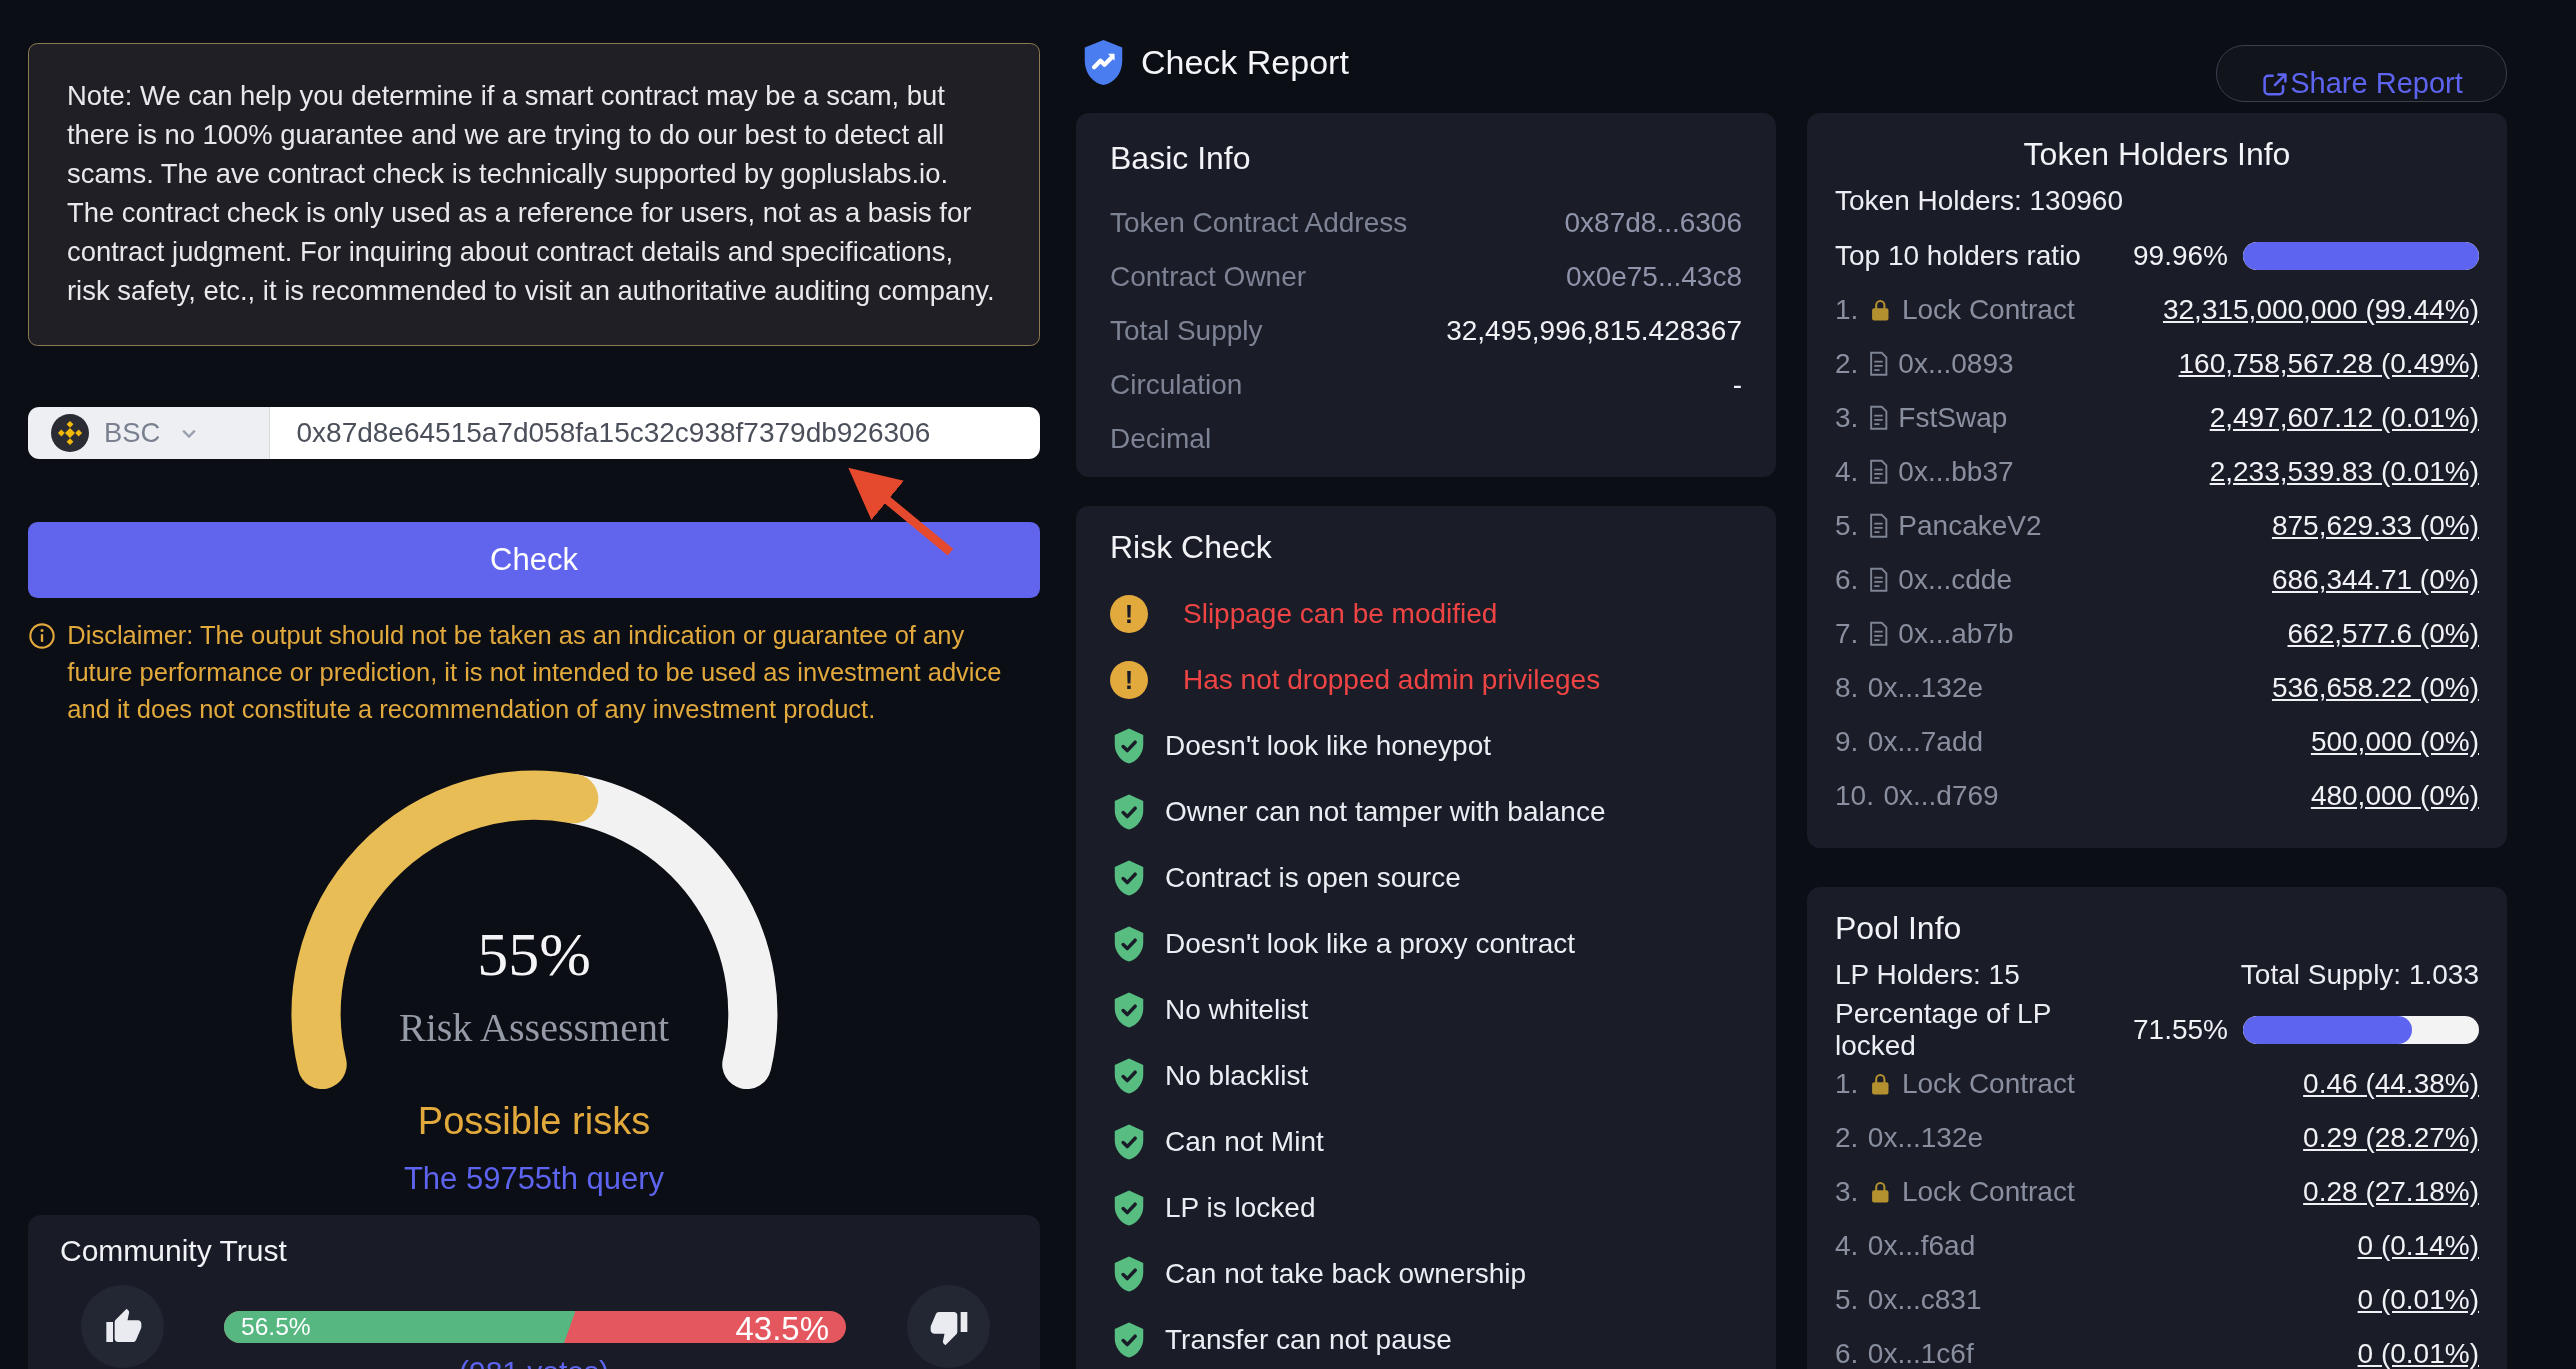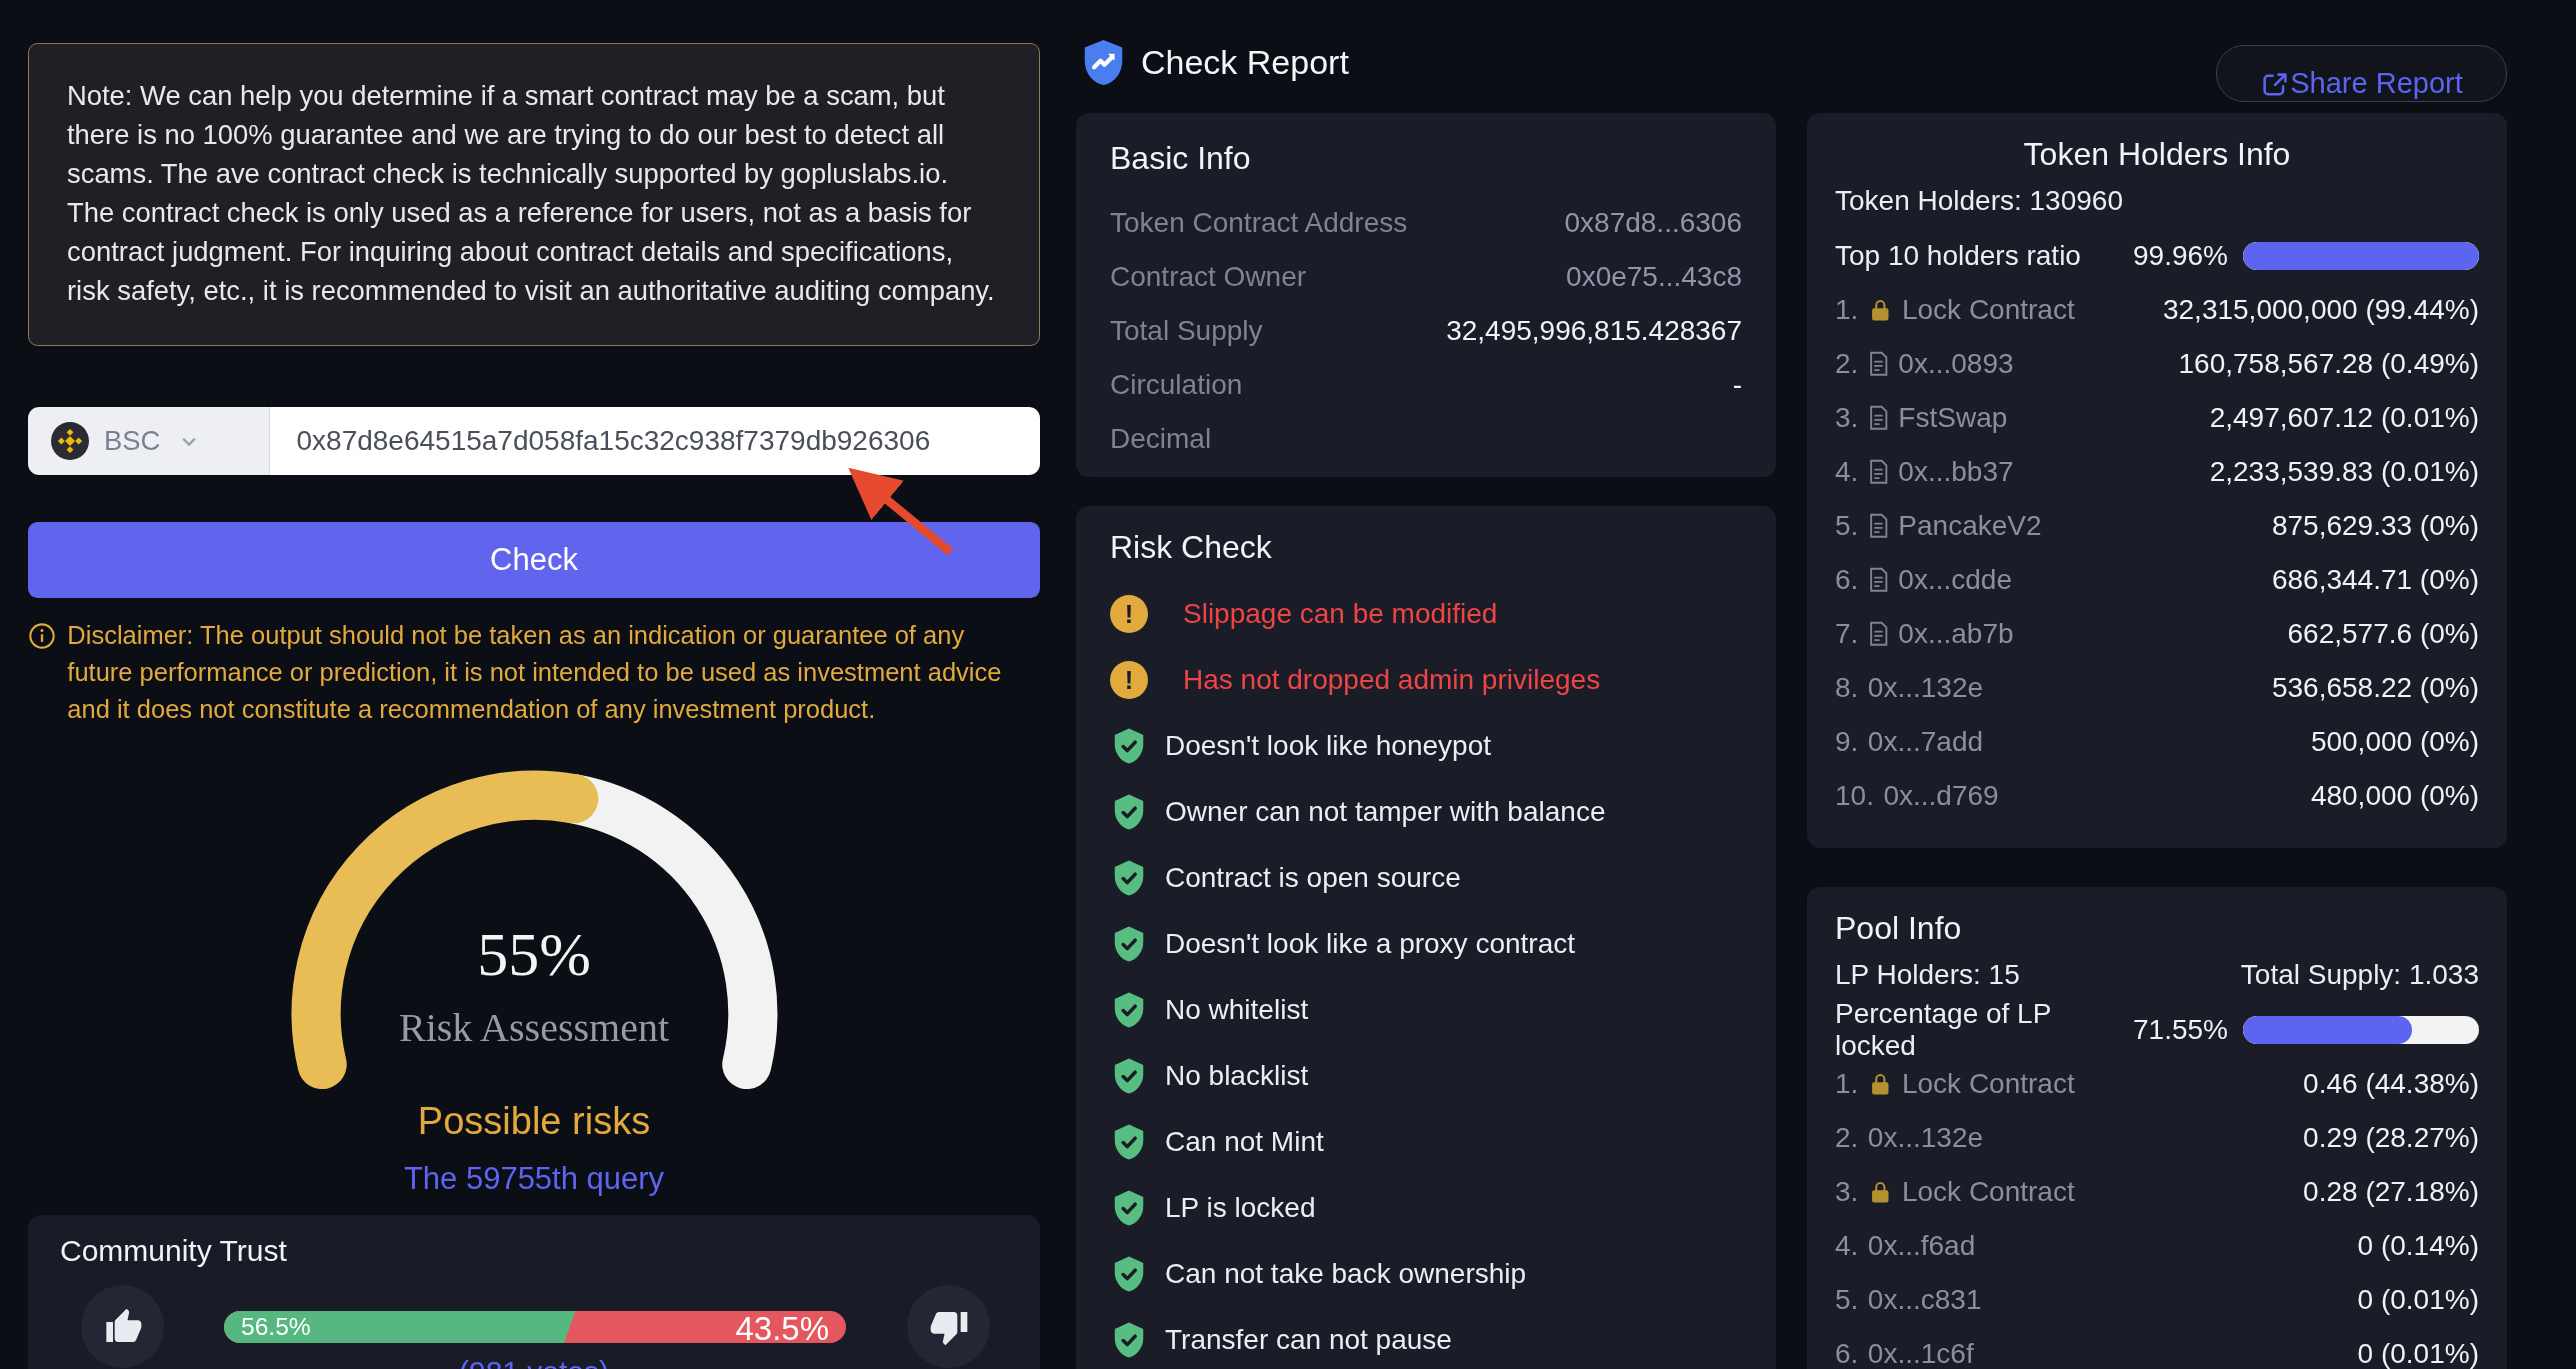--- a/index.html
+++ b/index.html
@@ -4,21 +4,21 @@
 <style>
   html,body{margin:0;padding:0;background:#0c0e15;}
   body{width:2576px;height:1369px;position:relative;overflow:hidden;
        font-family:"Liberation Sans","DejaVu Sans",sans-serif;color:#eef0f4;}
   .abs{position:absolute;}
 
   
   .note-box{left:28px;top:43px;width:1012px;height:303px;box-sizing:border-box;
     background:#211f26;border:1.9px solid #8a7b52;border-radius:9.5px;
     padding:32px 38px;font-size:27.4px;line-height:39px;color:#e9e9ec;}
-  .search-row{left:28px;top:407px;width:1012px;height:68px;display:flex;border-radius:11.3px;overflow:hidden;}
+  .search-row{left:28px;top:407px;width:1012px;height:52px;display:flex;border-radius:11.3px;overflow:hidden;}
   .chain-select{width:218px;background:#edeff2;display:flex;align-items:center;gap:15px;
     padding-left:23px;cursor:pointer;flex:none;border-right:0.9px solid #d8dade;}
   .chain-label{color:#7b8090;font-size:27.4px;}
   .addr-input{flex:1;border:none;outline:none;background:#ffffff;color:#4a4f5a;
     font-size:28px;padding:0 0 0 26.5px;font-family:"Liberation Sans","DejaVu Sans",sans-serif;}
   .check-btn{left:28px;top:522px;width:1012px;height:76px;background:#6165ee;border:none;
     border-radius:9.5px;color:#fff;font-size:31px;cursor:pointer;
     font-family:"Liberation Sans","DejaVu Sans",sans-serif;}
   .disclaimer{left:28px;top:617px;width:989px;display:flex;gap:11.3px;color:#e2a93d;
     font-size:25.5px;line-height:37px;}
@@ -79,21 +79,21 @@
   .pool-card{left:1807px;top:887px;width:700px;height:530px;padding:23px 28px;}
   .sub-row{display:flex;align-items:center;height:55px;font-size:28px;color:#eceef3;}
   .sub-row .right{margin-left:auto;}
   .ratio-row{display:flex;align-items:center;height:55px;}
   .ratio-label{font-size:28px;color:#eceef3;}
   .ratio-value{margin-left:auto;margin-right:15px;font-size:28px;color:#f1f2f6;}
   .bar-track{width:236px;height:28px;border-radius:14px;background:#f3f3f4;overflow:hidden;flex:none;}
   .bar-fill{height:100%;background:#5d64ef;border-radius:14px;}
   .kv-row{display:flex;align-items:center;height:54px;font-size:28px;}
   .kv-left{display:flex;align-items:center;gap:9.5px;color:#8a8fa0;}
-  .kv-value{margin-left:auto;color:#f1f2f6;}
+  .kv-value{margin-left:auto;color:#f1f2f6;text-decoration:underline;}
 
   svg{display:block;}
   .overlay{left:0;top:0;width:2576px;height:1369px;pointer-events:none;}
 </style>
 </head>
 <body>
 
 <div class="abs note-box">
   <span>Note: We can help you determine if a smart contract may be a scam, but there is no 100% guarantee and we are trying to do our best to detect all scams. The ave contract check is technically supported by gopluslabs.io. The contract check is only used as a reference for users, not as a basis for contract judgment. For inquiring about contract details and specifications, risk safety, etc., it is recommended to visit an authoritative auditing company.</span>
 </div>

